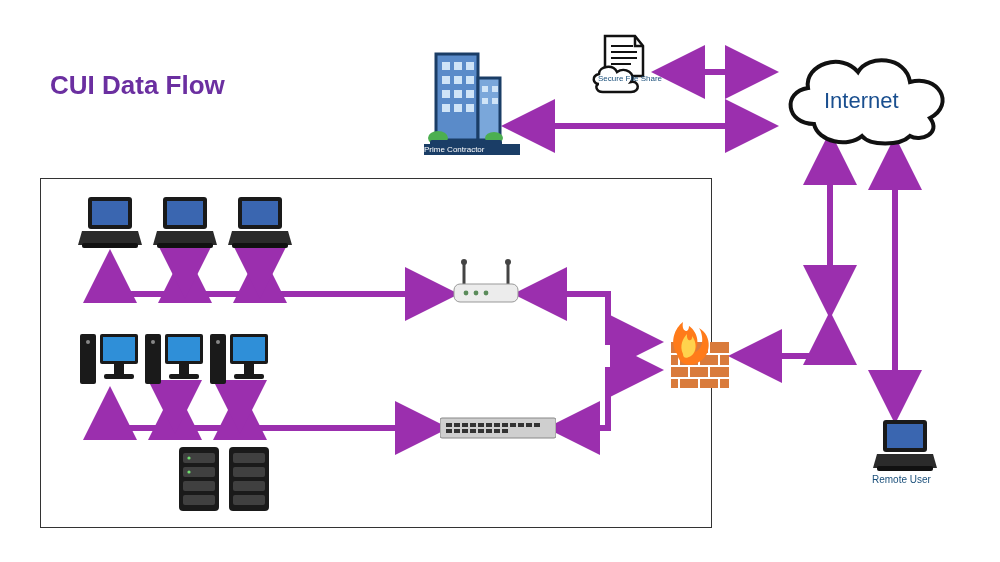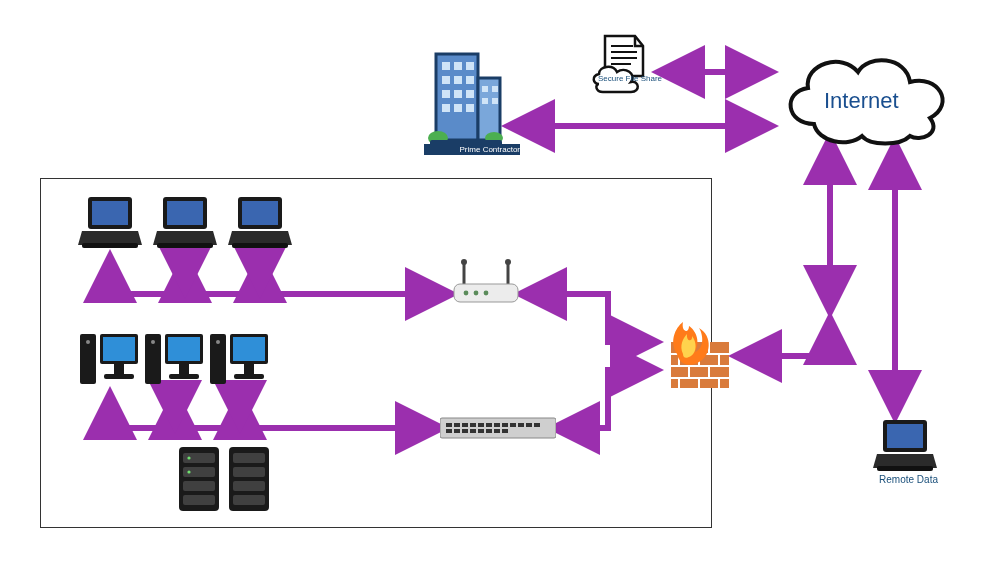--- a/index.html
+++ b/index.html
@@ -1,26 +1,27 @@
 <!DOCTYPE html>
 <html><head>
 <meta charset="utf-8">
 <style>
   html,body{margin:0;padding:0;width:1000px;height:562px;background:#fff;font-family:Arial,Helvetica,sans-serif;overflow:hidden}
   .stage{position:relative;width:1000px;height:562px}
   .title{position:absolute;left:50px;top:70px;font-size:26px;font-weight:700;color:#6b2fa0}
   .network-box{position:absolute;left:40px;top:178px;width:670px;height:348px;border:1px solid #333;background:transparent}
-  .node-label{position:absolute;font-size:10px;color:#1a4f7a;text-align:right;white-space:nowrap}
+  .node-label{position:absolute;font-size:10px;color:#1a4f7a;text-align:left;white-space:nowrap}
   svg.icon{position:absolute}
   
 </style>
 </head>
 <body>
 <div class="stage">
 
+<div class="title">CUI Data Flow</div>
 
 <div class="network-box"></div>
 
 <svg width="1000" height="562" style="position:absolute;left:0;top:0">
   <defs>
     <marker id="ah" viewBox="0 0 12 12" refX="10" refY="6" markerWidth="9" markerHeight="9" orient="auto-start-reverse">
       <path d="M0,0 L12,6 L0,12 Z" fill="#9b2fae"></path>
     </marker>
   </defs>
   <g stroke="#9b2fae" stroke-width="6" fill="none" marker-start="url(#ah)" marker-end="url(#ah)">
@@ -214,15 +215,15 @@
   <path d="M44 86 C16 86 12 54 38 50 C34 26 72 14 88 34 C98 16 136 18 140 44 C168 36 186 66 160 80 C172 96 150 104 140 98 C130 108 100 108 92 98 C78 110 48 104 44 86 Z" fill="#fff" stroke="#111" stroke-width="4"></path>
 </svg>
 <div class="node-label" style="left:824px;top:88px;font-size:22px;font-weight:400;color:#1a4f8f">Internet</div>
 
 <svg class="icon" style="left:873px;top:418px" width="64" height="58" viewBox="0 0 64 58">
   <rect x="10" y="2" width="44" height="32" rx="3" fill="#1a1a1a"></rect>
       <rect x="14" y="6" width="36" height="24" fill="#3a66b0"></rect>
   <path d="M4 36 L60 36 L64 50 L0 50 Z" fill="#2b2b2b"></path>
       <rect x="4" y="48" width="56" height="5" rx="2" fill="#111"></rect>
 </svg>
-<div class="node-label" style="left:872px;top:474px;width:66px">Remote Data</div>
+<div class="node-label" style="left:872px;top:474px;width:66px">Remote User</div>
 
 </div>
 
 </body></html>

